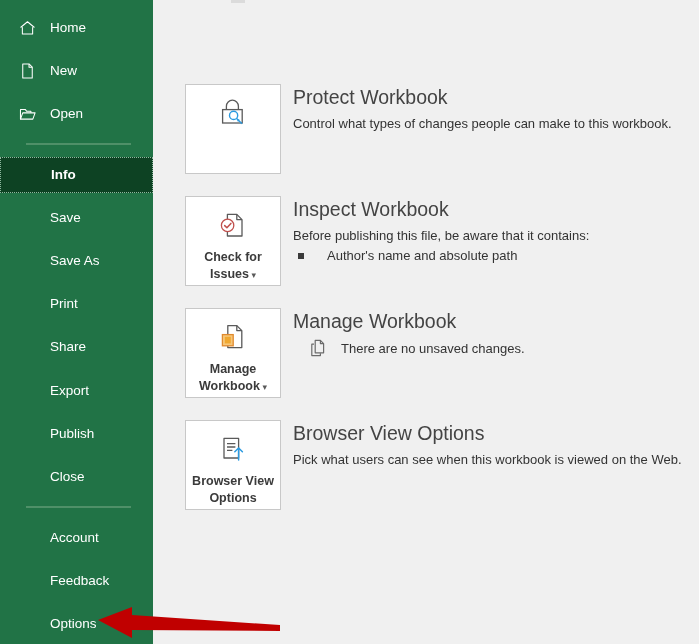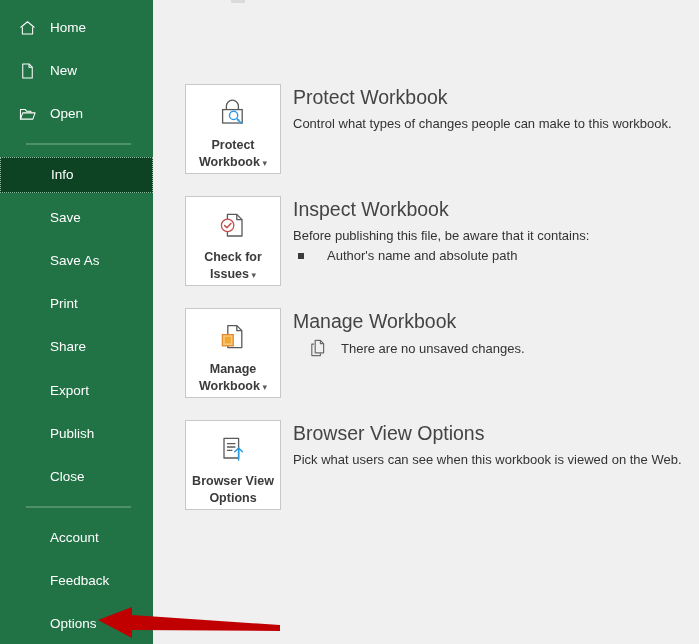--- a/index.html
+++ b/index.html
@@ -64,20 +64,21 @@
     left: 50px;
     top: 50%;
     transform: translateY(-50%);
     line-height: 1;
   }
   .nav-item.no-icon .nav-label { left: 50px; }
 
   .nav-item.selected {
     background: #0d4223;
     border: 1px dotted #8fb89f;
+    font-weight: bold;
   }
 
   .nav-divider {
     position: absolute;
     left: 26px;
     width: 105px;
     height: 2px;
     background: #4f9068;
   }
 
@@ -292,21 +293,20 @@
                 <path d="M13.4 12.6V9.2a6 6 0 0 1 12 0v3.4"></path>
                 <rect x="9.6" y="12.6" width="19.6" height="13.4"></rect>
               </g>
               <g fill="none" stroke="#2b9ae0" stroke-width="1.4">
                 <circle cx="20.6" cy="18.4" r="4.1"></circle>
                 <path d="M23.6 21.4l5.4 5.4"></path>
                 <path d="M26.2 22.6l-1.6 1.6"></path>
               </g>
             </svg>
           </span>
-          <div class="btn-caption"><span>Protect Workbook</span><span class="caret"> ▾</span></div>
         </div>
         <div class="sec-head">Protect Workbook</div>
         <div class="sec-sub">Control what types of changes people can make to this workbook.</div>
       </section>
       <section class="section" style="top: 190px; height: 110px;">
         <div class="big-btn">
           <span class="btn-ico">
             <svg width="40" height="34" viewBox="0 0 40 34">
               <g fill="none" stroke="#5a5a5a" stroke-width="1.3" stroke-linejoin="round">
                 <path d="M14.4 5.4h9.4l5.2 5.2v16.4H14.4z"></path>

